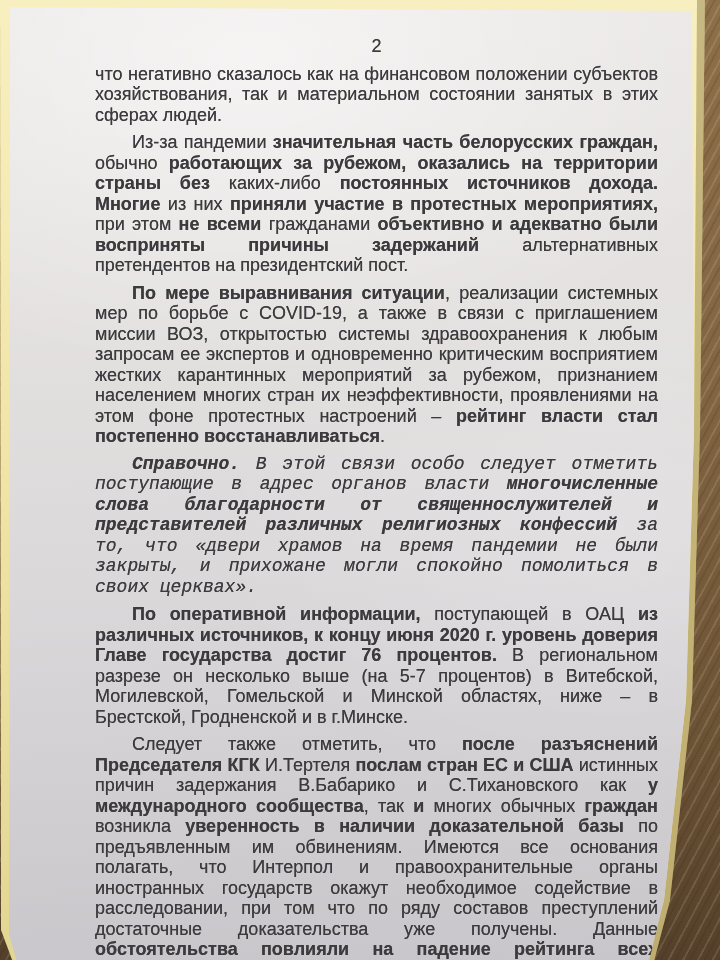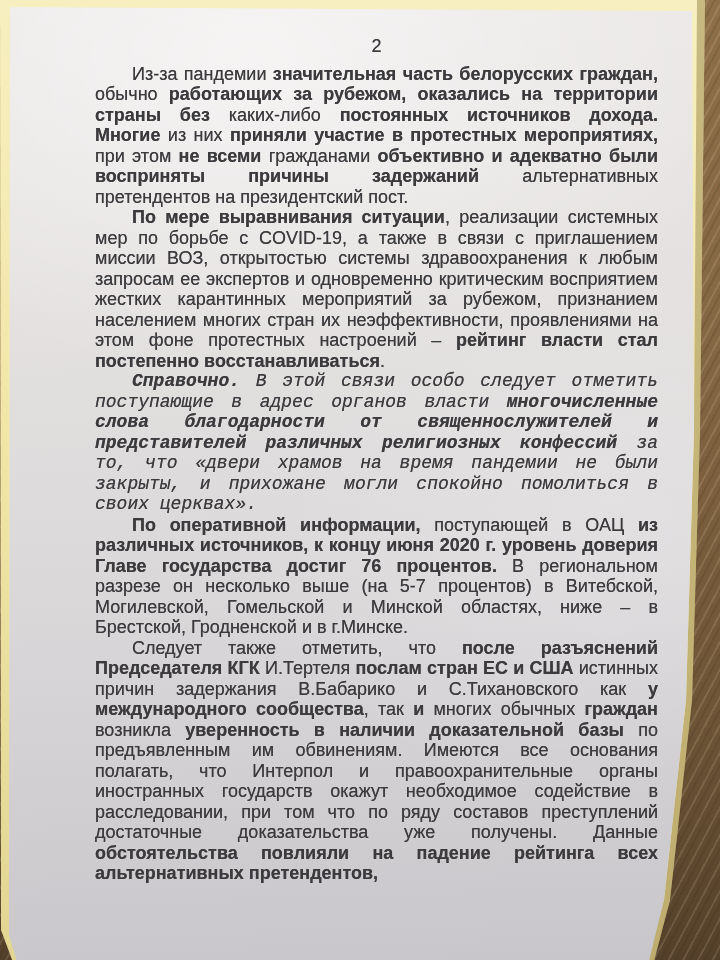--- a/index.html
+++ b/index.html
@@ -39,34 +39,35 @@
       radial-gradient(80% 40% at 85% 55%, rgba(255,255,255,.18), rgba(255,255,255,0) 70%),
       linear-gradient(178deg,#ebe8e7 0%,#e4e1e0 30%,#dbd8da 60%,#d0cdd1 85%,#c9c6cb 100%);
   }
   .content{
     position:absolute;left:95px;top:36px;width:563px;
     color:#3b3a3d;font-size:18px;line-height:20.5px;
     text-shadow:0 0 .6px rgba(58,56,60,.75);
   }
   .pagenum{margin:0 0 7px 0;text-align:center;}
   .para{margin:0;text-align:justify;}
-  .para.indent{text-indent:37px;}
+  .para.indent{text-indent:37px;margin-top:7px;}
   .para.ital{font-style:italic;font-family:Liberation Mono, monospace;}
   .b{font-weight:bold;}
 </style>
 </head>
 <body>
 
 <div class="photo">
   <div class="desk"></div>
   <div class="sheet"></div>
   <div class="page">
     <div class="content">
       <p class="pagenum">2</p>
       <div id="doc-body">
+          <p class="para"><span>что негативно сказалось как на финансовом положении субъектов хозяйствования, так и материальном состоянии занятых в этих сферах людей.</span></p>
           <p class="para indent"><span>Из-за пандемии </span><span class="b">значительная часть белорусских граждан,</span><span> обычно </span><span class="b">работающих за рубежом, оказались на территории страны без</span><span> каких-либо </span><span class="b">постоянных источников дохода. Многие</span><span> из них </span><span class="b">приняли участие в протестных мероприятиях,</span><span> при этом </span><span class="b">не всеми</span><span> гражданами </span><span class="b">объективно и адекватно были восприняты причины задержаний</span><span> альтернативных претендентов на президентский пост.</span></p>
           <p class="para indent"><span class="b">По мере выравнивания ситуации</span><span>, реализации системных мер по борьбе с COVID-19, а также в связи с приглашением миссии ВОЗ, открытостью системы здравоохранения к любым запросам ее экспертов и одновременно критическим восприятием жестких карантинных мероприятий за рубежом, признанием населением многих стран их неэффективности, проявлениями на этом фоне протестных настроений – </span><span class="b">рейтинг власти стал постепенно восстанавливаться</span><span>.</span></p>
           <p class="para indent ital"><span class="b">Справочно. </span><span>В этой связи особо следует отметить поступающие в адрес органов власти </span><span class="b">многочисленные слова благодарности от священнослужителей и представителей различных религиозных конфессий</span><span> за то, что «двери храмов на время пандемии не были закрыты, и прихожане могли спокойно помолиться в своих церквах».</span></p>
           <p class="para indent"><span class="b">По оперативной информации,</span><span> поступающей в ОАЦ </span><span class="b">из различных источников, к концу июня 2020 г. уровень доверия Главе государства достиг 76 процентов.</span><span> В региональном разрезе он несколько выше (на 5-7 процентов) в Витебской, Могилевской, Гомельской и Минской областях, ниже – в Брестской, Гродненской и в г.Минске.</span></p>
           <p class="para indent"><span>Следует также отметить, что </span><span class="b">после разъяснений Председателя КГК</span><span> И.Тертеля </span><span class="b">послам стран ЕС и США</span><span> истинных причин задержания В.Бабарико и С.Тихановского как </span><span class="b">у международного сообщества</span><span>, так </span><span class="b">и</span><span> многих обычных </span><span class="b">граждан</span><span> возникла </span><span class="b">уверенность в наличии доказательной базы</span><span> по предъявленным им обвинениям. Имеются все основания полагать, что Интерпол и правоохранительные органы иностранных государств окажут необходимое содействие в расследовании, при том что по ряду составов преступлений достаточные доказательства уже получены. Данные </span><span class="b">обстоятельства повлияли на падение рейтинга всех альтернативных претендентов,</span></p>
         </div>
     </div>
   </div>
 </div>
 

